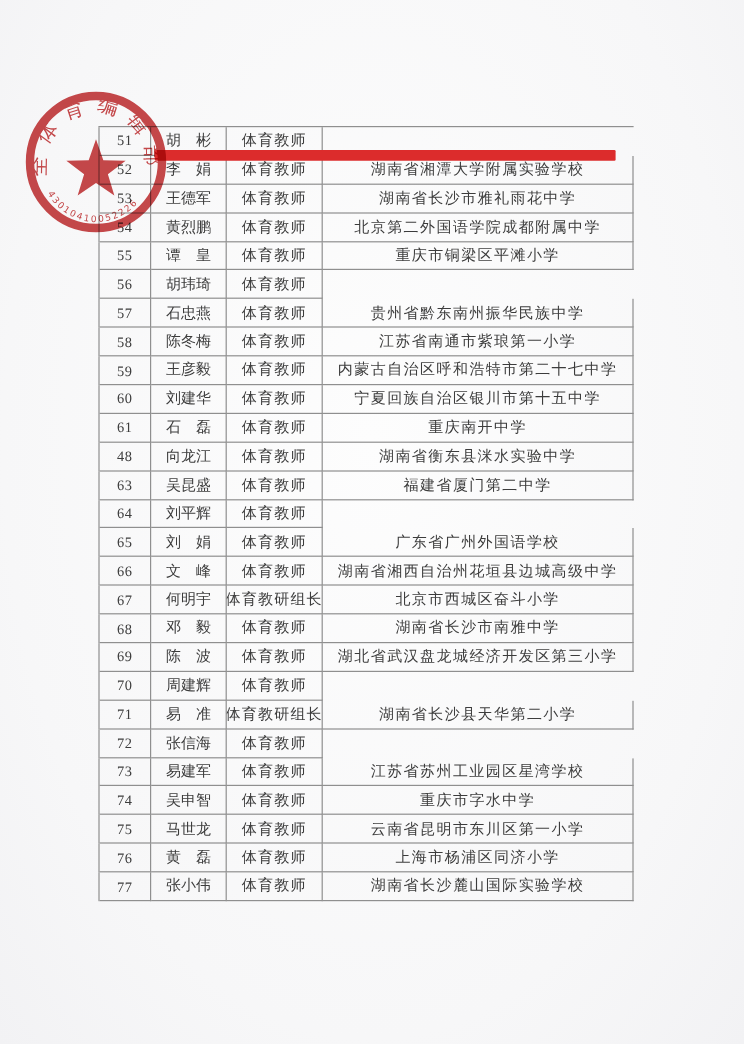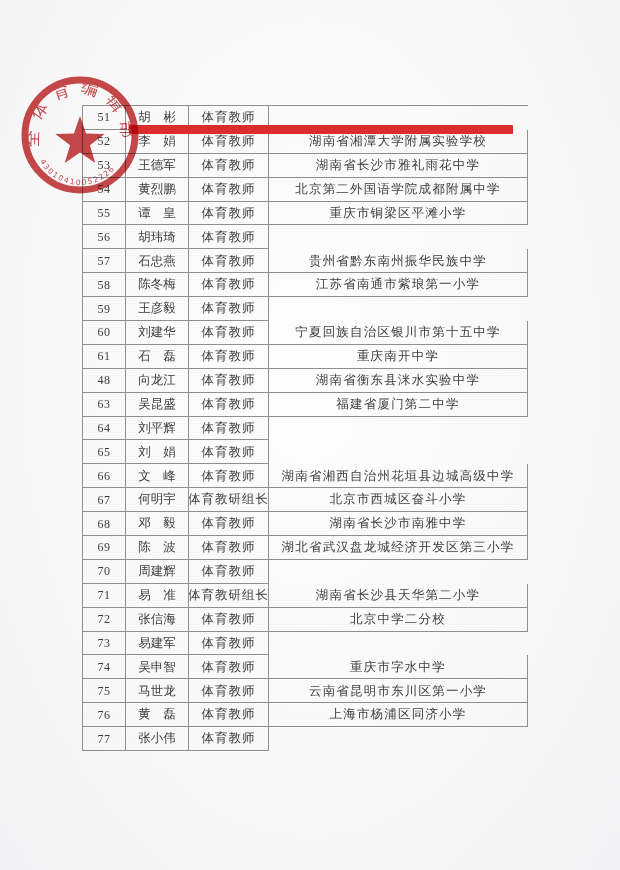--- a/index.html
+++ b/index.html
@@ -158,20 +158,21 @@
     <div class="cell name">陈冬梅</div>
     <div class="cell title">体育教师</div>
     <div class="cell school">江苏省南通市紫琅第一小学</div>
 
   </div>
 
   <div class="row">
     <div class="cell no">59</div>
     <div class="cell name">王彦毅</div>
     <div class="cell title">体育教师</div>
+    <div class="cell school">内蒙古自治区呼和浩特市第二十七中学</div>
 
   </div>
 
   <div class="row">
     <div class="cell no">60</div>
     <div class="cell name">刘建华</div>
     <div class="cell title">体育教师</div>
     <div class="cell school">宁夏回族自治区银川市第十五中学</div>
 
   </div>
@@ -204,20 +205,21 @@
     <div class="cell no">64</div>
     <div class="cell name">刘平辉</div>
     <div class="cell title">体育教师</div>
 
   </div>
 
   <div class="row">
     <div class="cell no">65</div>
     <div class="cell name">刘　娟</div>
     <div class="cell title">体育教师</div>
+    <div class="cell school">广东省广州外国语学校</div>
 
   </div>
 
   <div class="row">
     <div class="cell no">66</div>
     <div class="cell name">文　峰</div>
     <div class="cell title">体育教师</div>
     <div class="cell school">湖南省湘西自治州花垣县边城高级中学</div>
 
   </div>
@@ -258,28 +260,28 @@
     <div class="cell name">易　准</div>
     <div class="cell title">体育教研组长</div>
     <div class="cell school">湖南省长沙县天华第二小学</div>
 
   </div>
 
   <div class="row">
     <div class="cell no">72</div>
     <div class="cell name">张信海</div>
     <div class="cell title">体育教师</div>
-    <div class="cell school">北京中学二分校</div>
 
   </div>
 
   <div class="row">
     <div class="cell no">73</div>
     <div class="cell name">易建军</div>
     <div class="cell title">体育教师</div>
+    <div class="cell school">江苏省苏州工业园区星湾学校</div>
 
   </div>
 
   <div class="row">
     <div class="cell no">74</div>
     <div class="cell name">吴申智</div>
     <div class="cell title">体育教师</div>
     <div class="cell school">重庆市字水中学</div>
 
   </div>
@@ -297,20 +299,21 @@
     <div class="cell name">黄　磊</div>
     <div class="cell title">体育教师</div>
     <div class="cell school">上海市杨浦区同济小学</div>
 
   </div>
 
   <div class="row">
     <div class="cell no">77</div>
     <div class="cell name">张小伟</div>
     <div class="cell title">体育教师</div>
+    <div class="cell school">湖南省长沙麓山国际实验学校</div>
 
   </div>
 </div>
 
   <svg class="stamp" viewBox="0 0 140 140" xmlns="http://www.w3.org/2000/svg">
     <defs>
       <path id="arcTop" d="M 31.9 87.7 A 42 42 0 1 1 108.1 87.7" fill="none"></path>
       <path id="arcBottom" d="M 24 74 A 46 46 0 0 0 116 74" fill="none"></path>
     </defs>
     <circle cx="70" cy="70" r="55" fill="none" stroke="currentColor" stroke-width="7"></circle>

